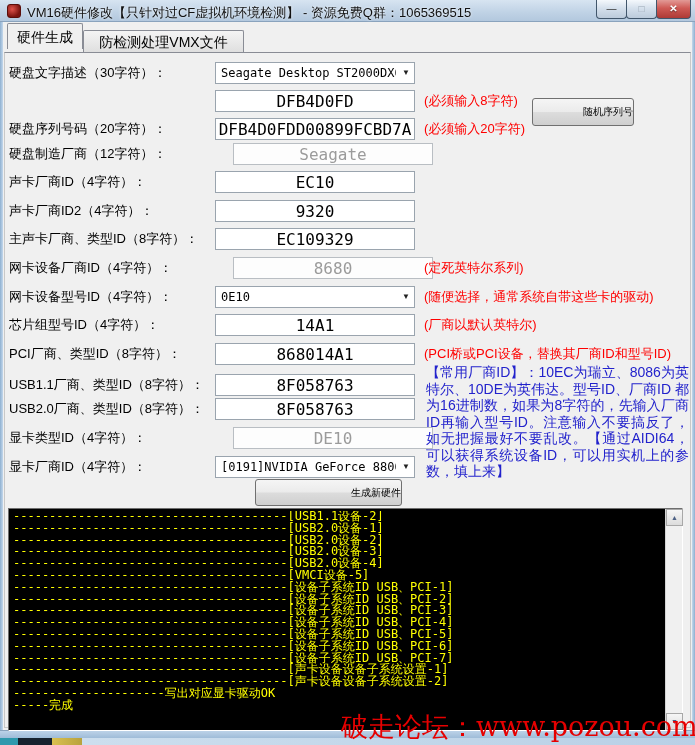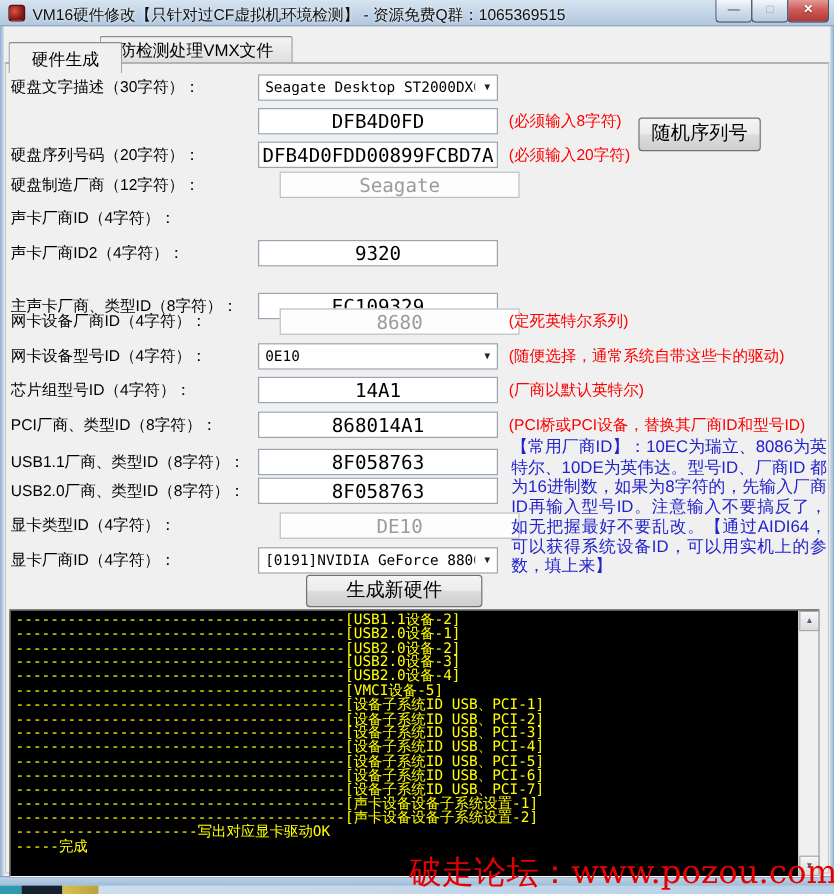--- a/index.html
+++ b/index.html
@@ -29,42 +29,42 @@
     font-size:10px; line-height:17px; color:#333; background:linear-gradient(#f4f8fc,#d5e0ec 45%,#bccbdb);
     border-radius:0 0 4px 4px; margin-left:-1px; cursor:default; }
   .winbtn.max { color:#9aa7b4; }
   .winbtn.close { width:35px; background:linear-gradient(#e29a96,#cf5a55 45%,#ad3a36); color:#fff;
     font-weight:bold; text-shadow:0 1px 1px rgba(0,0,0,.5); }
 
   
   .client { position:absolute; left:3px; right:3px; top:22px; bottom:15px; background:#f0f0f0; }
   .tab { position:absolute; font-size:14px; color:#000; text-align:center;
     border:1px solid #898c95; border-bottom:none; border-radius:2px 2px 0 0; }
-  .tab.active { left:4px; top:13px; width:95px; height:26px; line-height:26px; background:#f0f0f0; z-index:2; }
+  .tab.active { left:4px; top:1px; width:76px; height:26px; line-height:26px; background:#f0f0f0; z-index:2; }
   .tab.inactive { left:80px; top:8px; width:161px; height:23px; line-height:22px;
     background:linear-gradient(#f4f4f4,#dedede); }
   .tabpage { position:absolute; left:1px; right:1px; top:30px; bottom:2px;
     border:1px solid #c8c8c8; border-top:1px solid #898c95; background:#f0f0f0; }
 
   
   .frow { position:absolute; left:0; width:100%; height:22px; }
   .flabel { position:absolute; left:6px; top:0; line-height:22px; font-size:13px; color:#000; white-space:nowrap; }
   .tfield { position:absolute; left:212px; top:0; width:200px; height:22px; background:#fff;
     border:1px solid #9aa4ae; font-family:"DejaVu Sans Mono", monospace; font-size:16px;
     text-align:center; color:#000; padding:0 2px; }
   .tfield:disabled, .tfield.dis { color:#9b9b9b; background:#fdfdfd; border-color:#b9bec3;margin-left:18px; }
   .combo { position:absolute; left:212px; top:0; width:200px; height:22px; background:#fff;
     border:1px solid #9aa4ae; cursor:default; }
   .combo-text { position:absolute; left:5px; top:0; right:18px; line-height:20px;
     font-family:"DejaVu Sans Mono", monospace; font-size:12px; color:#000; white-space:nowrap; overflow:hidden; }
   .combo-arrow { position:absolute; right:4px; top:0; line-height:20px; font-size:8px; color:#222; }
   .fnote { position:absolute; left:421px; top:0; line-height:22px; font-size:13px; color:#fe0000; white-space:nowrap; }
 
   .btn { position:absolute; background:linear-gradient(#f5f5f5,#ebebeb 48%,#dcdcdc 52%,#cfcfcf);
-    border:1px solid #707070; border-radius:3px; font-size:16px; color:#000; text-align:center; cursor:default; }
+    border:1px solid #707070; border-radius:3px; font-size:10px; color:#000; text-align:right; cursor:default; }
   .btn-random { left:529px; top:76px; width:102px; height:28px; line-height:26px; }
   .btn-generate { left:252px; top:457px; width:147px; height:27px; line-height:25px; }
 
   .info-block { position:absolute; left:423px; top:342px; width:263px; font-size:14px; line-height:16.5px;
     color:#2222cc; text-align:justify; }
 
   
   .console { position:absolute; left:5px; top:486px; width:675px; height:223px; background:#000;
     border:1px solid; border-color:#6e6e6e #fff #fff #6e6e6e; }
   .console-lines { position:absolute; left:4px; top:2px; right:20px; bottom:2px; overflow:hidden;
@@ -124,28 +124,29 @@
       <span class="fnote">(必须输入20字符)</span>
     </div>
 
     <div class="frow" style="top:121px">
       <span class="flabel">硬盘制造厂商（12字符）：</span>
       <input class="tfield dis" disabled="" value="Seagate" style="">
     </div>
 
     <div class="frow" style="top:149px">
       <span class="flabel">声卡厂商ID（4字符）：</span>
+      <input class="tfield" value="EC10" style="">
     </div>
 
     <div class="frow" style="top:178px">
       <span class="flabel">声卡厂商ID2（4字符）：</span>
       <input class="tfield" value="9320" style="">
     </div>
 
-    <div class="frow" style="top:222px">
+    <div class="frow" style="top:206px">
       <span class="flabel">主声卡厂商、类型ID（8字符）：</span>
       <input class="tfield" value="EC109329" style="">
     </div>
 
     <div class="frow" style="top:235px">
       <span class="flabel">网卡设备厂商ID（4字符）：</span>
       <input class="tfield dis" disabled="" value="8680" style="">
       <span class="fnote">(定死英特尔系列)</span>
     </div>
 

